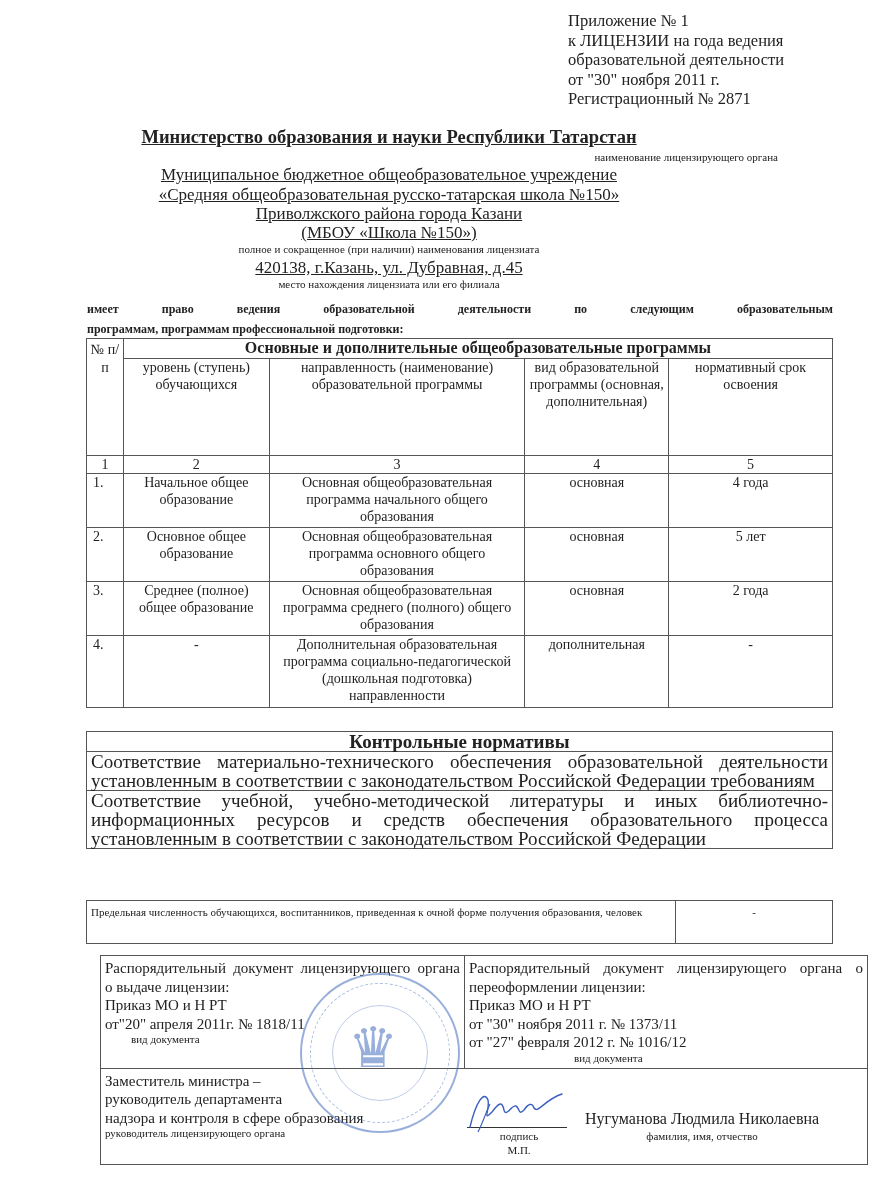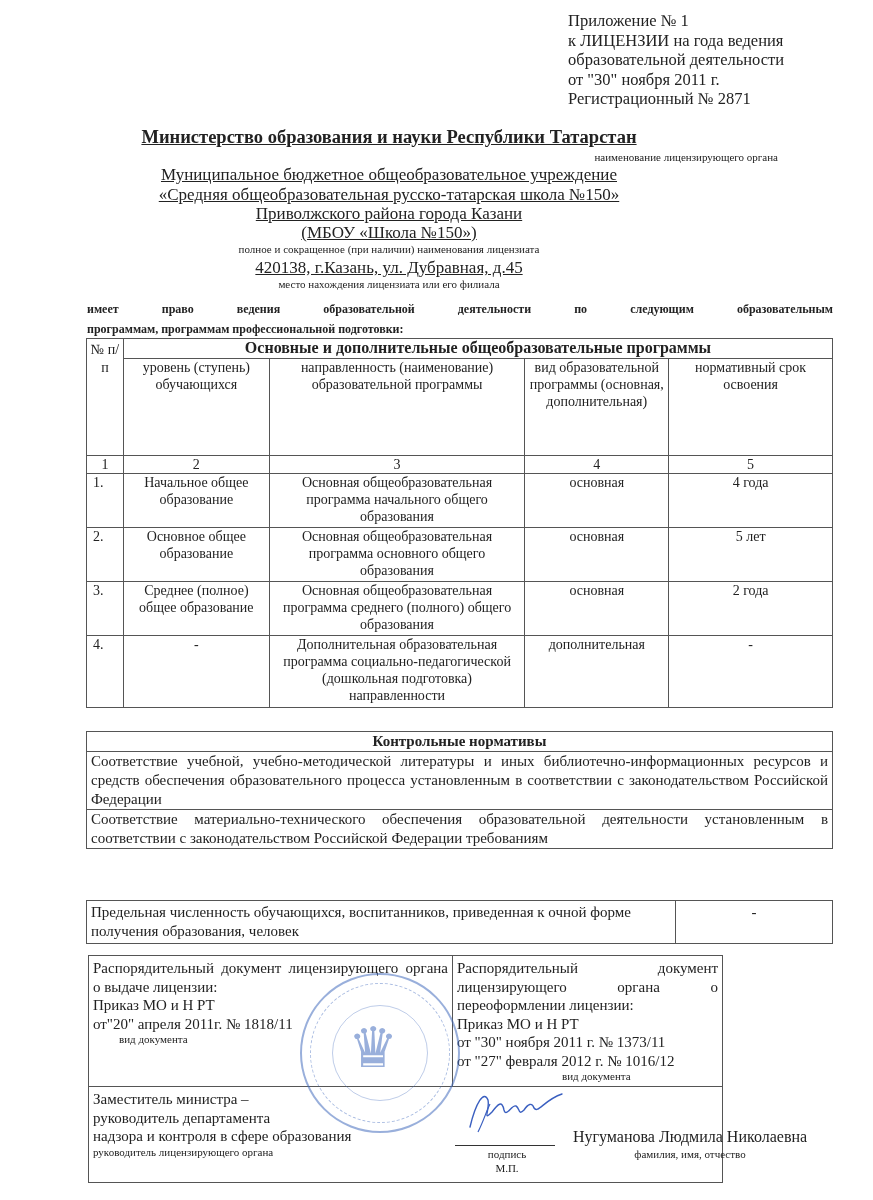--- a/index.html
+++ b/index.html
@@ -14,25 +14,25 @@
   .uline{font-size:17px;text-decoration:underline;line-height:21px;}
   .intro{left:87px;width:746px;top:299px;font-size:12px;font-weight:bold;line-height:20px;text-align:justify;}
   .intro span{display:block;}
   table{border-collapse:collapse;}
   td{border:1px solid #555;vertical-align:top;padding:0 3px;font-size:14px;line-height:17px;}
   .prog{position:absolute;left:86px;top:338px;width:747px;}
   .prog td{text-align:center;}
   .prog .hdr-main{font-weight:bold;font-size:16px;}
   .prog .num{text-align:left;padding-left:6px;}
   .ctrl{position:absolute;left:86px;top:731px;width:747px;}
-  .ctrl td{text-align:justify;font-size:15px;line-height:19px;padding:0 4px;margin-left:31px;}
+  .ctrl td{text-align:justify;font-size:19px;line-height:19px;padding:0 4px;margin-left:31px;}
   .ctrl .hdr{text-align:center;font-weight:bold;}
   .limit{position:absolute;left:86px;top:900px;width:747px;}
-  .limit td{font-size:15px;line-height:19px;padding:2px 4px;height:38px;}
-  .orders{position:absolute;left:88px;top:955px;width:635px;}
+  .limit td{font-size:11px;line-height:19px;padding:2px 4px;height:38px;}
+  .orders{position:absolute;left:100px;top:955px;width:768px;}
   .orders td{font-size:15px;line-height:18.5px;padding:3px 4px;}
   .small{font-size:11px;line-height:13px;}
   .stamp{position:absolute;left:300px;top:973px;width:160px;height:160px;border-radius:50%;
          border:2px solid rgba(70,110,190,0.55);box-sizing:border-box;}
   .stamp::before{content:"";position:absolute;left:8px;top:8px;right:8px;bottom:8px;border-radius:50%;
          border:1px dashed rgba(70,110,190,0.45);}
   .stamp::after{content:"";position:absolute;left:30px;top:30px;right:30px;bottom:30px;border-radius:50%;
          border:1px solid rgba(70,110,190,0.35);}
   .eagle{position:absolute;left:348px;top:1015px;font-size:56px;color:rgba(70,110,190,0.55);}
   .sig{position:absolute;left:462px;top:1082px;}
@@ -119,24 +119,24 @@
   </tr>
 </tbody>
   </table>
 
 <table class="ctrl">
   <tbody>
       <tr>
         <td class="hdr">Контрольные нормативы</td>
       </tr>
   <tr>
-        <td>Соответствие учебной, учебно-методической литературы и иных библиотечно-информационных ресурсов и средств обеспечения образовательного процесса установленным в соответствии с законодательством Российской Федерации</td>
+        <td>Соответствие материально-технического обеспечения образовательной деятельности установленным в соответствии с законодательством Российской Федерации требованиям</td>
       </tr>
   <tr>
-        <td>Соответствие материально-технического обеспечения образовательной деятельности установленным в соответствии с законодательством Российской Федерации требованиям</td>
+        <td>Соответствие учебной, учебно-методической литературы и иных библиотечно-информационных ресурсов и средств обеспечения образовательного процесса установленным в соответствии с законодательством Российской Федерации</td>
       </tr>
 </tbody>
   </table>
 
 <table class="limit">
   <tbody>
       <tr>
     <td style="width:580px;">Предельная численность обучающихся, воспитанников, приведенная к очной форме получения образования, человек</td>
     <td style="text-align:center;">-</td>
   </tr>

